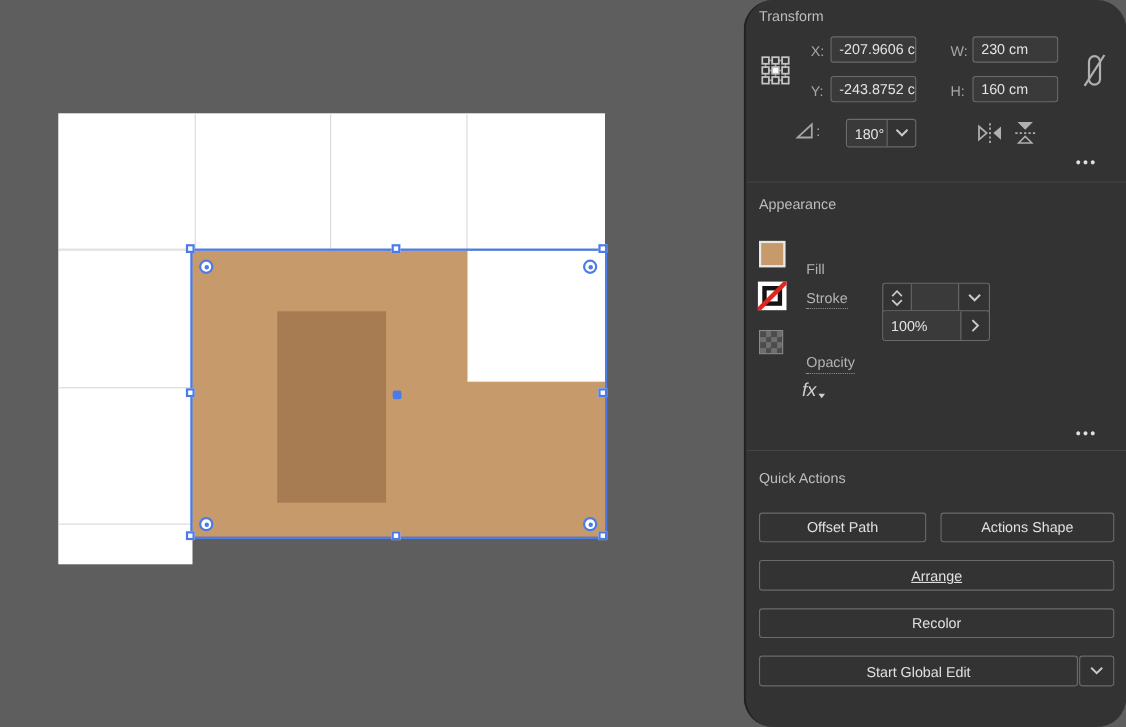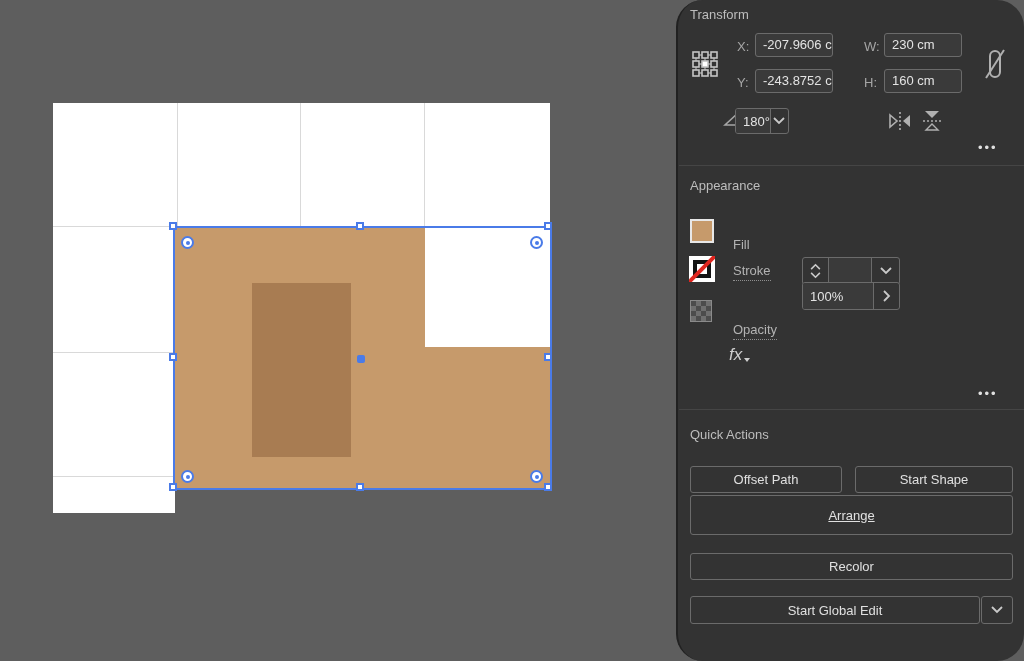--- a/index.html
+++ b/index.html
@@ -144,21 +144,21 @@
       <line x1="2" y1="32" x2="20" y2="4" stroke="#b0b0b0" stroke-width="2"></line>
     </svg>
   </div>
 
   <div class="abs" style="left:45px; top:111px;">
     <svg width="17" height="17" viewBox="0 0 17 17">
       <path d="M2 14 H15 V2 Z" fill="none" stroke="#a6a6a6" stroke-width="1.6"></path>
     </svg>
   </div>
   <div class="field-label" style="left:64px; top:112px;">:</div>
-  <div class="combo" style="left:57px; top:108px; width:54px; height:26px;">
+  <div class="combo" style="left:91px; top:108px; width:64px; height:26px;">
     <div class="val">180°</div>
     <div class="seg" style="width:26px;">
       <svg width="12" height="8" viewBox="0 0 12 8">
           <path d="M1 1 L6 6 L11 1" fill="none" stroke="#c9c9c9" stroke-width="1.8"></path>
         </svg>
     </div>
   </div>
 
   <div class="abs" style="left:209px; top:111px;">
     <svg width="26" height="20" viewBox="0 0 26 20">
@@ -214,22 +214,22 @@
   </div>
 
   <div class="fx" style="left:17px; top:345px;margin-left:34px;"><span>fx</span><span class="fx-arrow"></span></div>
 
   <div class="more-dots" style="left:300px; top:386px;">•••</div>
   <div class="divider" style="top:409px;"></div>
 
   <div class="section-title" style="left:12px; top:427px;">Quick Actions</div>
 
   <button class="qa-btn" style="left:12px; top:466px; width:152px;">Offset Path</button>
-  <button class="qa-btn" style="left:177px; top:466px; width:158px;">Start Shape</button>
-  <button class="qa-btn" style="left:12px; top:495px; width:323px; height:40px;text-decoration:underline;">Arrange</button>
+  <button class="qa-btn" style="left:177px; top:466px; width:158px;">Actions Shape</button>
+  <button class="qa-btn" style="left:12px; top:509px; width:323px; height:28px;text-decoration:underline;">Arrange</button>
   <button class="qa-btn" style="left:12px; top:553px; width:323px;">Recolor</button>
   <button class="qa-btn" style="left:12px; top:596px; width:290px; height:28px;">Start Global Edit</button>
   <button class="qa-btn" style="left:303px; top:596px; width:32px; height:28px;">
     <svg width="12" height="8" viewBox="0 0 12 8">
         <path d="M1 1 L6 6 L11 1" fill="none" stroke="#c9c9c9" stroke-width="1.8"></path>
       </svg>
   </button>
 </div>
 
 </body></html>

